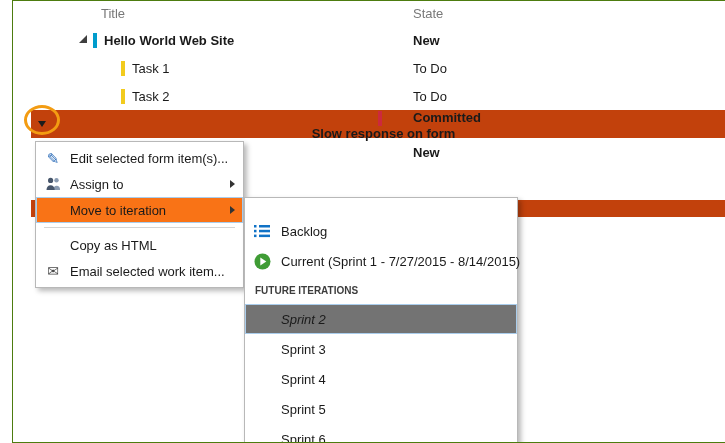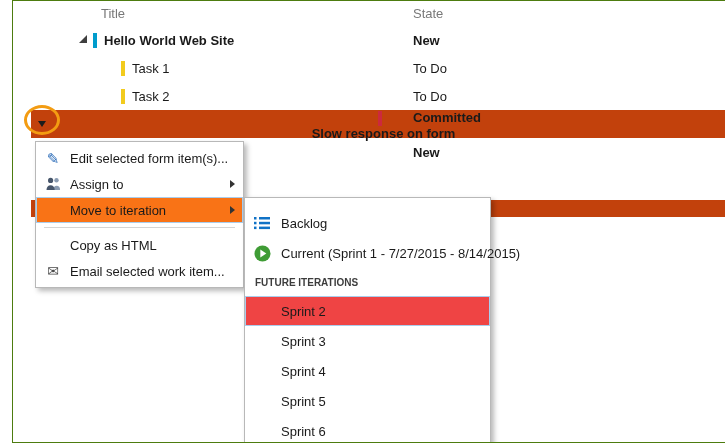--- a/index.html
+++ b/index.html
@@ -45,26 +45,26 @@
   .menu-icon { width:22px; text-align:center; margin-right:6px; flex:none; line-height:1; }
   .menu-icon.pencil { color:#2b6cb8; font-size:15px; }
   .menu-icon.mail   { color:#4a4a4a; font-size:14px; }
   .menu-label { white-space:nowrap; }
   .submenu-arrow { position:absolute; right:8px; width:0; height:0;
                    border-left:5px solid #333; border-top:4px solid transparent;
                    border-bottom:4px solid transparent; }
   .menu-sep { height:1px; background:#d4d4d4; margin:4px 8px; }
 
   
-  .submenu { position:absolute; left:231px; top:196px; width:247px; height:247px; background:#fff;
+  .submenu { position:absolute; left:231px; top:196px; width:274px; height:247px; background:#fff;
              border:1px solid #b8b8b8; box-shadow:3px 3px 5px rgba(0,0,0,0.28);
-             padding-top:10px; z-index:11;text-align:center; }
+             padding-top:18px; z-index:11;text-align:center; }
   .sub-item { height:30px; display:flex; align-items:center; padding-left:36px;
               position:relative; cursor:default; white-space:nowrap; }
-  .sub-item.highlighted { background:#ef4444; box-shadow:inset 0 0 0 1px #aacdec; }
+  .sub-item.highlighted { background:#737373; box-shadow:inset 0 0 0 1px #aacdec;font-style:italic; }
   .sub-icon { position:absolute; left:9px; top:50%; transform:translateY(-50%);
               width:18px; height:18px; display:flex; align-items:center; }
   .sub-header { height:28px; display:flex; align-items:center; padding-left:10px;
                 font-weight:bold; font-size:10px; color:#3d3d3d; }
 </style>
 </head>
 <body>
 
 <div class="screen">
 

